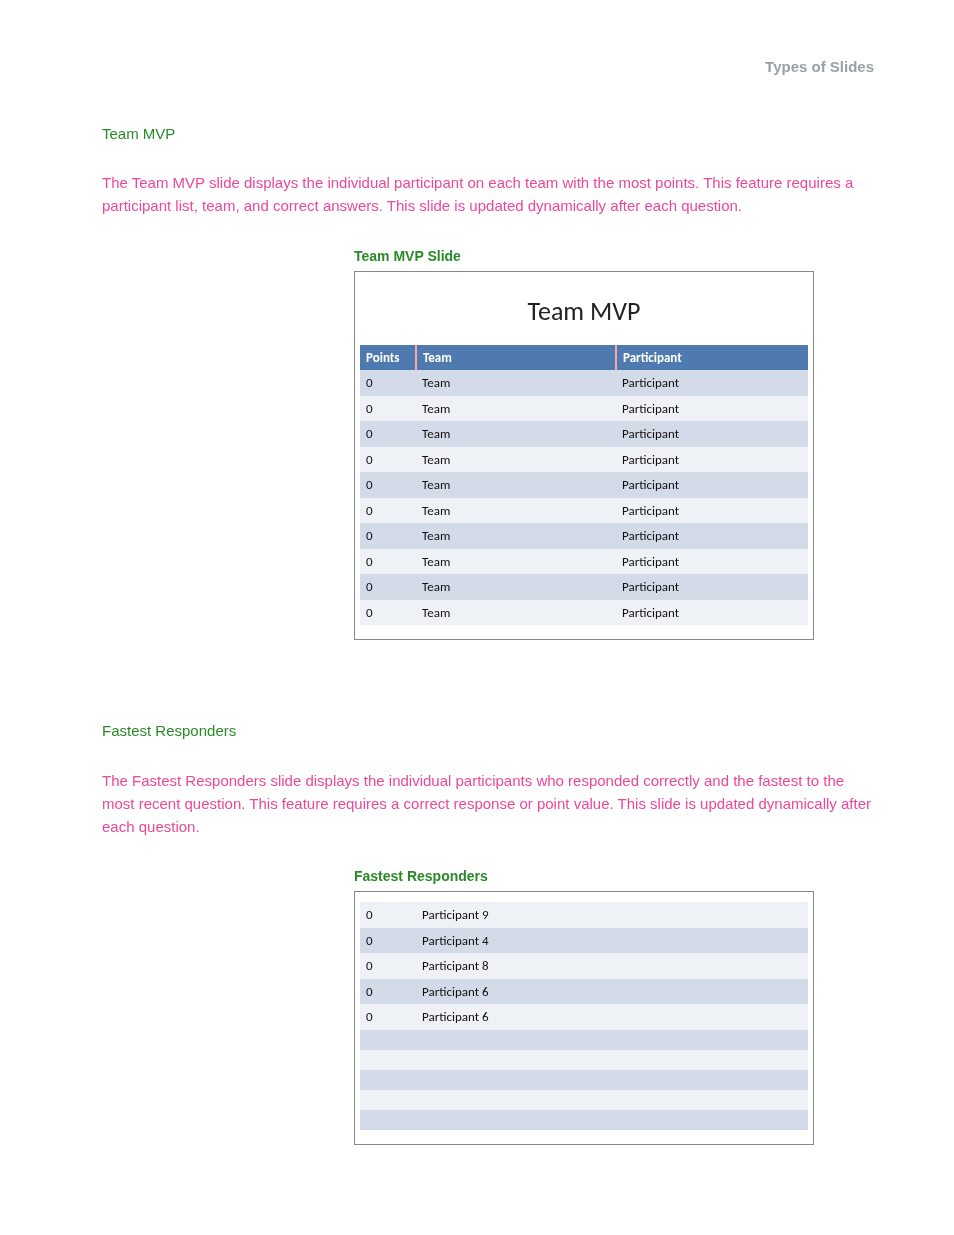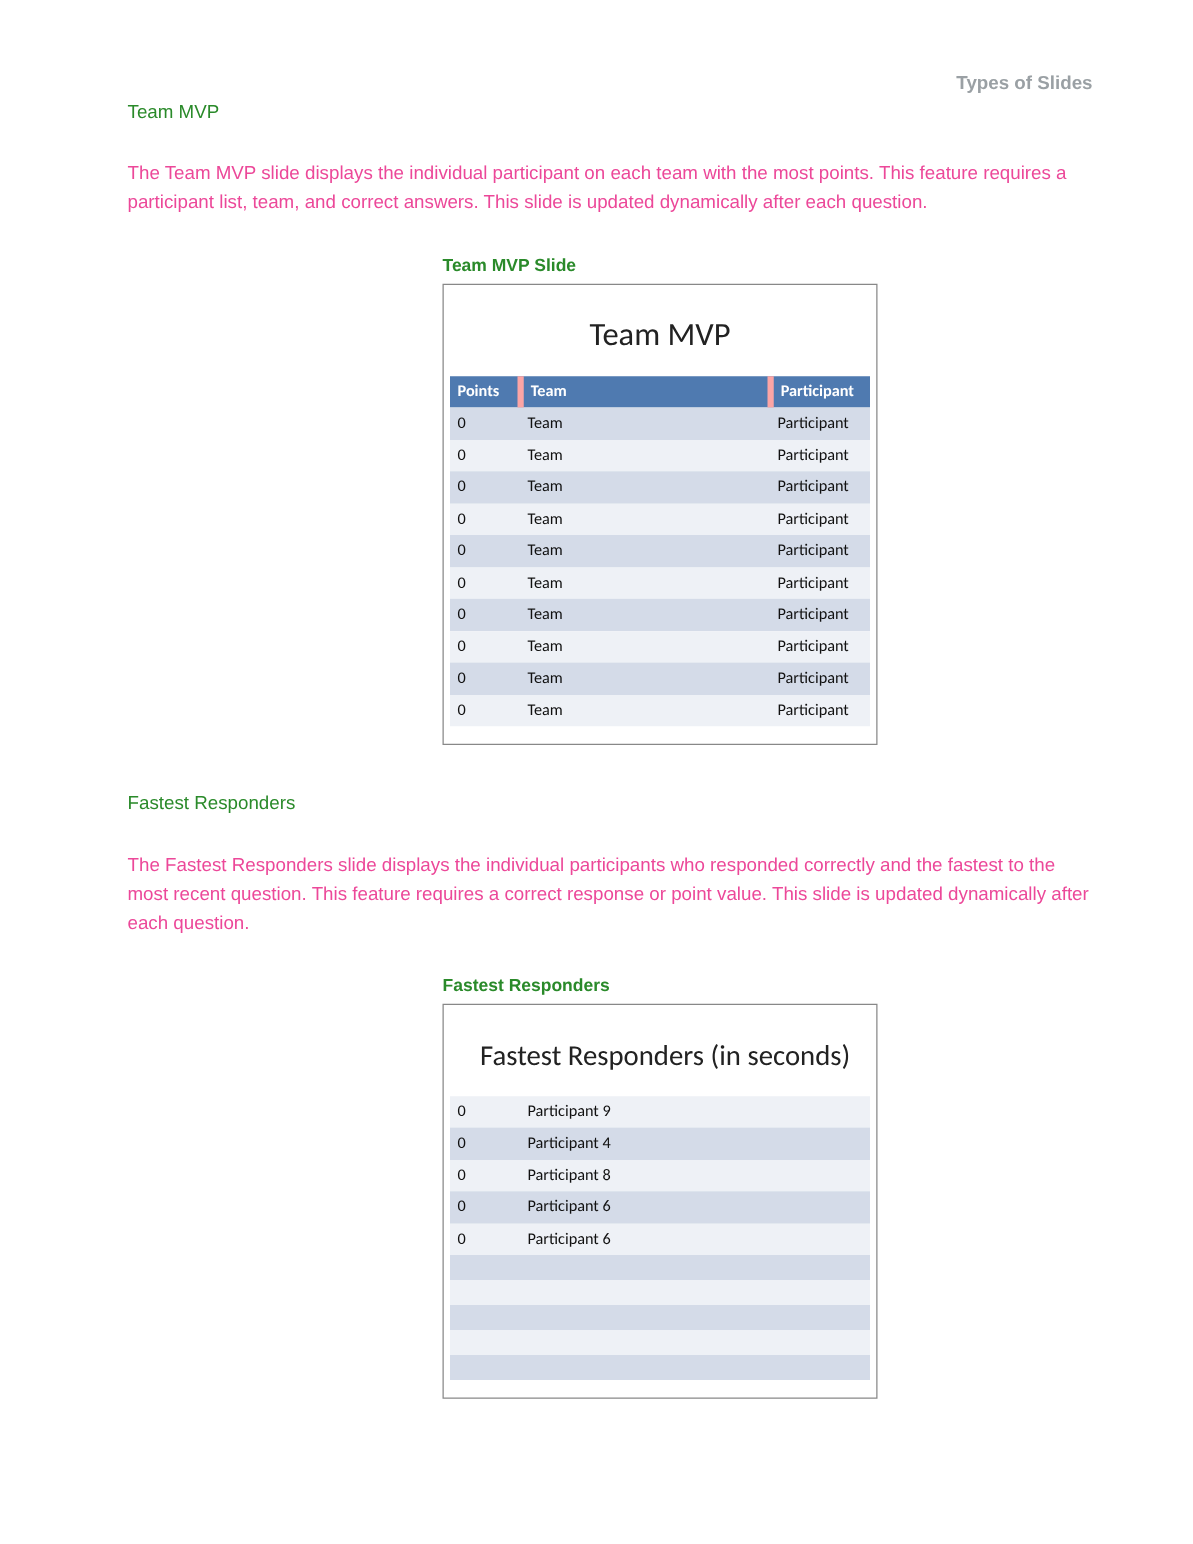--- a/index.html
+++ b/index.html
@@ -11,37 +11,38 @@
     margin: 0 auto;
     padding: 56px 80px 30px 102px;
     font-size: 15px;
     line-height: 1.5;
   }
   .header-right {
     text-align: right;
     color: #9aa0a4;
     font-weight: 600;
     font-size: 15px;
+    margin-bottom: 44px;
   }
   .sect-head {
     color: #2a8a2a;
     font-weight: 400;
     font-size: 15px;
     margin-bottom: 26px;
   }
   .body-para {
     color: #ec4899;
     font-size: 15px;
     line-height: 1.55;
     margin-bottom: 28px;
   }
   .figure-wrap {
     margin-left: 252px;
-    width: 348px;
-    margin-bottom: 36px;
+    width: 460px;
+    margin-bottom: 80px;
   }
   .figure-cap {
     color: #2a8a2a;
     font-weight: 700;
     font-size: 14px;
     margin-bottom: 4px;
   }
   .slide-box {
     border: 1px solid #888;
     background: #fff;
@@ -62,21 +63,21 @@
     font-weight: 400;
     margin: 14px 0 14px 24px;
   }
   .mvp-table { width: 100%; border-collapse: collapse; font-family: Calibri, "Segoe UI", sans-serif; font-size: 13px; }
   .mvp-table th {
     background: #4f7ab0;
     color: #fff;
     font-weight: 700;
     text-align: left;
     padding: 3px 6px;
-    border-right: 5px solid #fca5a5;
+    border-right: 2px solid #fca5a5;
   }
   .mvp-table th:last-child { border-right: none; }
   .mvp-table td {
     padding: 3px 6px;
     color: #111;
   }
   .mvp-table tr.odd td { background: #d4dbe8; }
   .mvp-table tr.even td { background: #eef1f6; }
   .col-pts { width: 56px; }
   .col-team { width: 200px; }
@@ -160,21 +161,20 @@
       </table>
   </div>
 </div>
 
 <div class="sect-head">Fastest Responders</div>
 <p class="body-para">The Fastest Responders slide displays the individual participants who responded correctly and the fastest to the most recent question. This feature requires a correct response or point value. This slide is updated dynamically after each question.</p>
 
 <div class="figure-wrap">
   <div class="figure-cap">Fastest Responders</div>
   <div class="slide-box">
-    <div class="slide-title2">Fastest Responders (in seconds)</div>
     <table class="fr-table">
       <tbody>
           <tr class="odd">
             <td class="fr-col-pts">0</td>
             <td>Participant 9</td>
           </tr>
       <tr class="even">
             <td class="fr-col-pts">0</td>
             <td>Participant 4</td>
           </tr>

